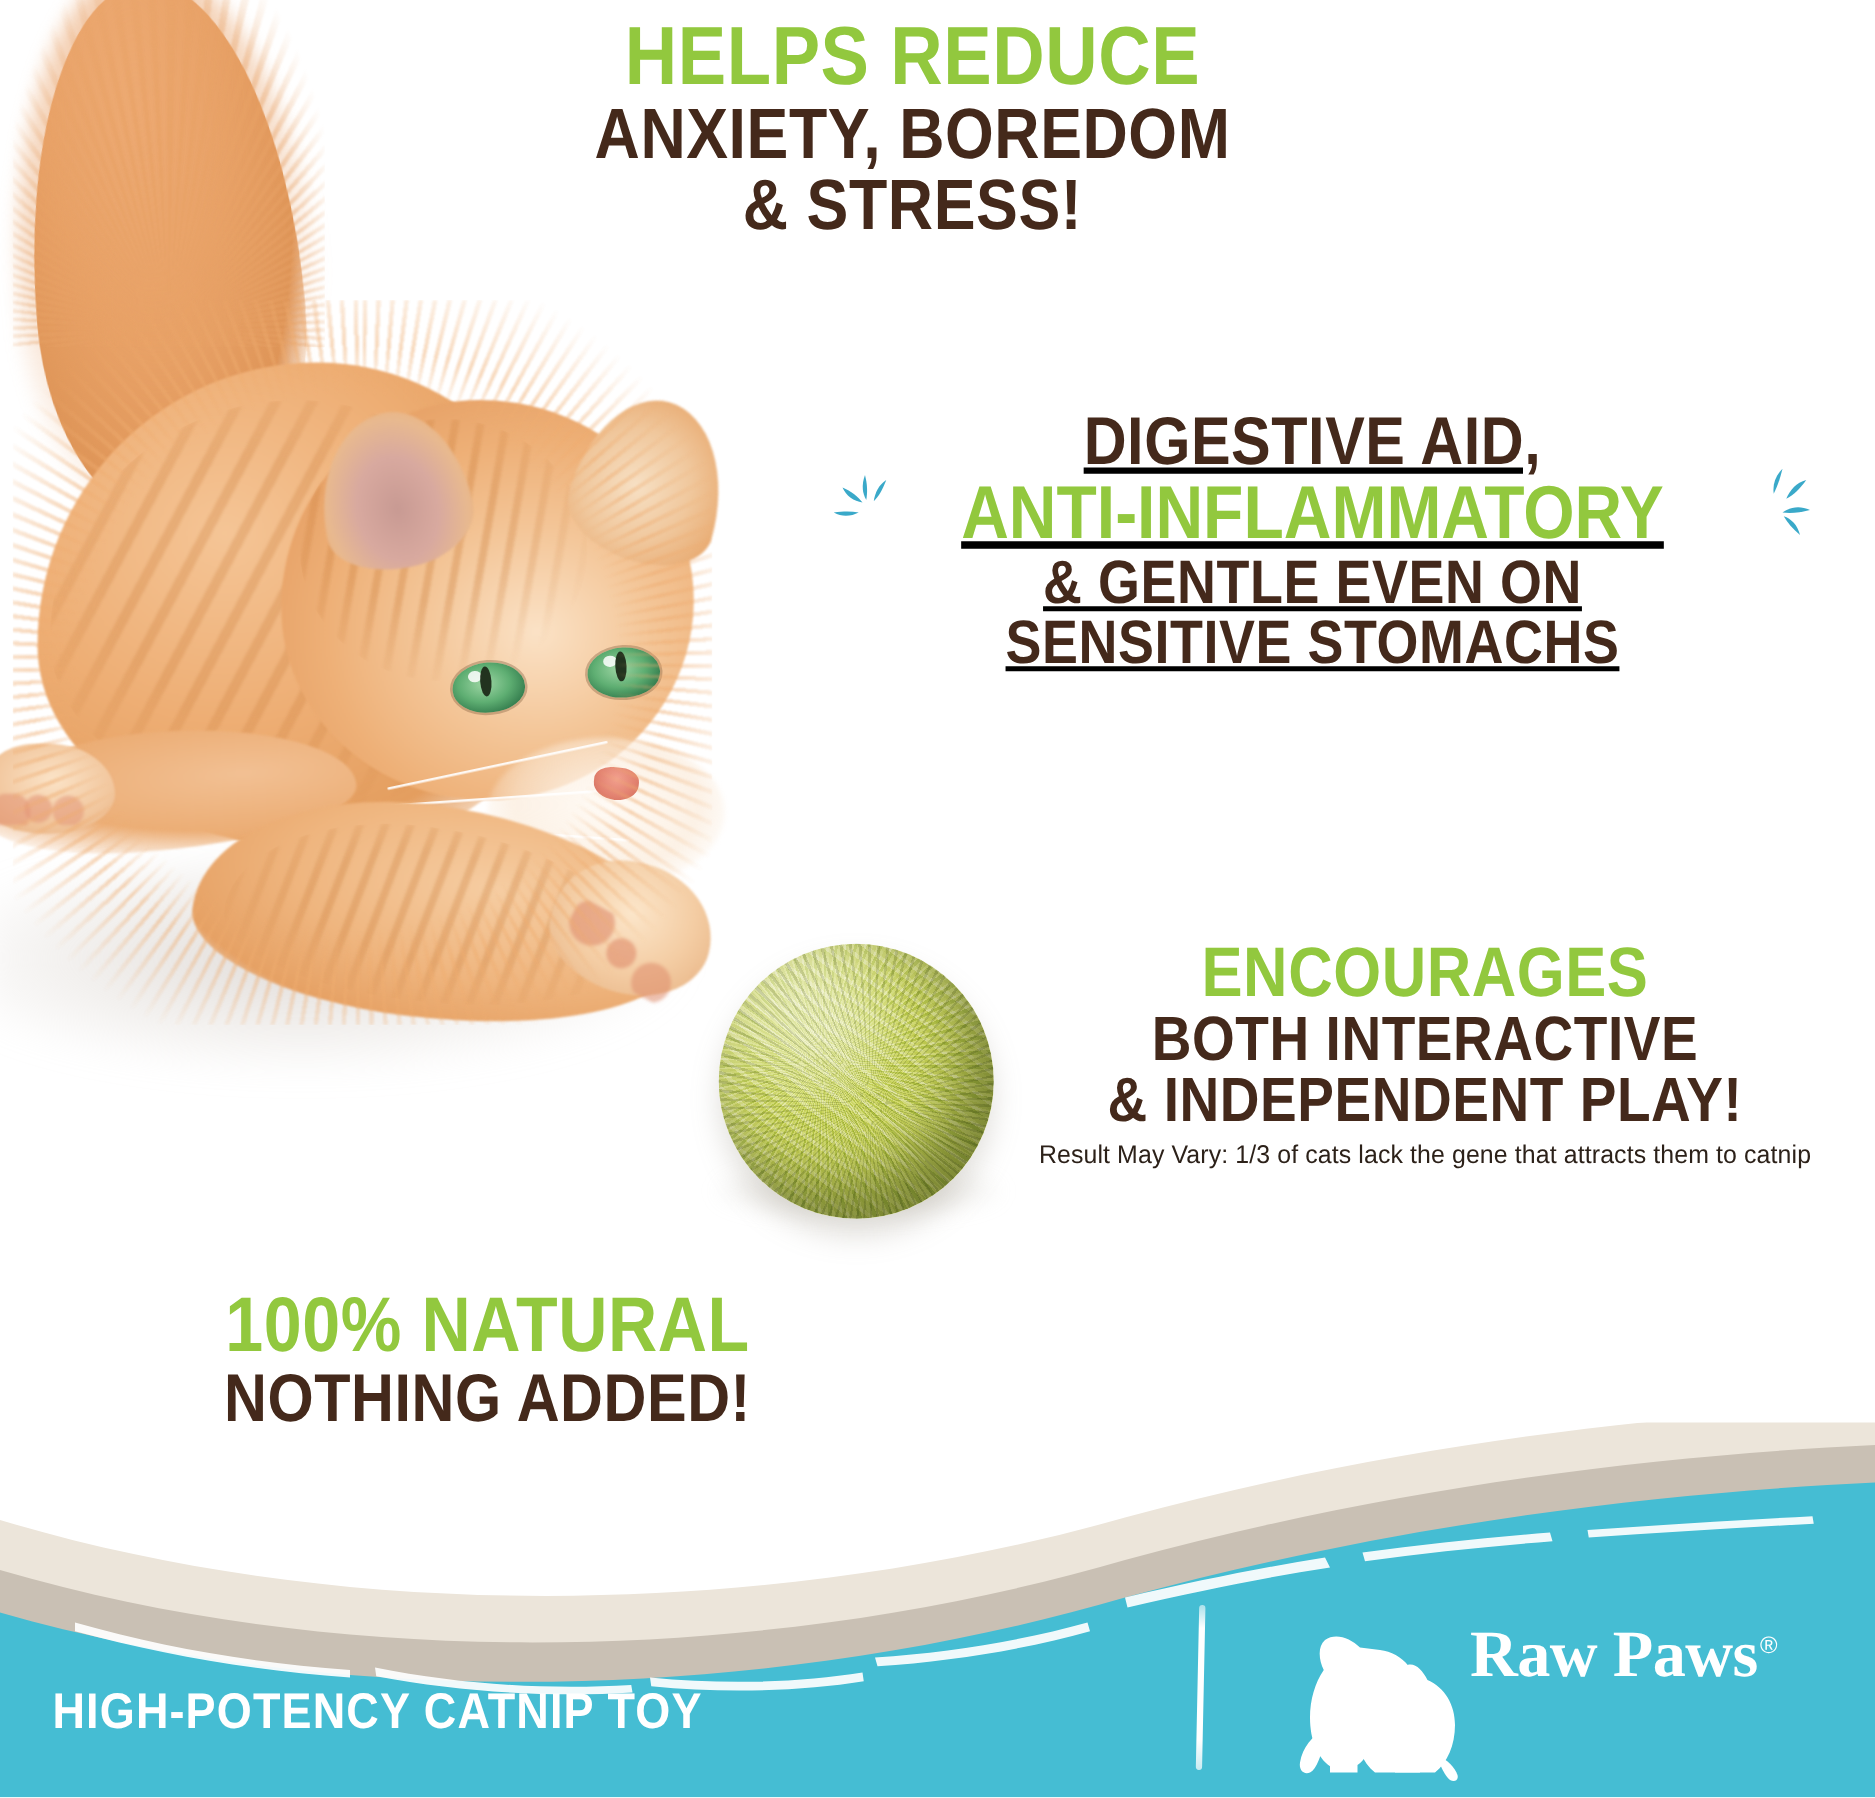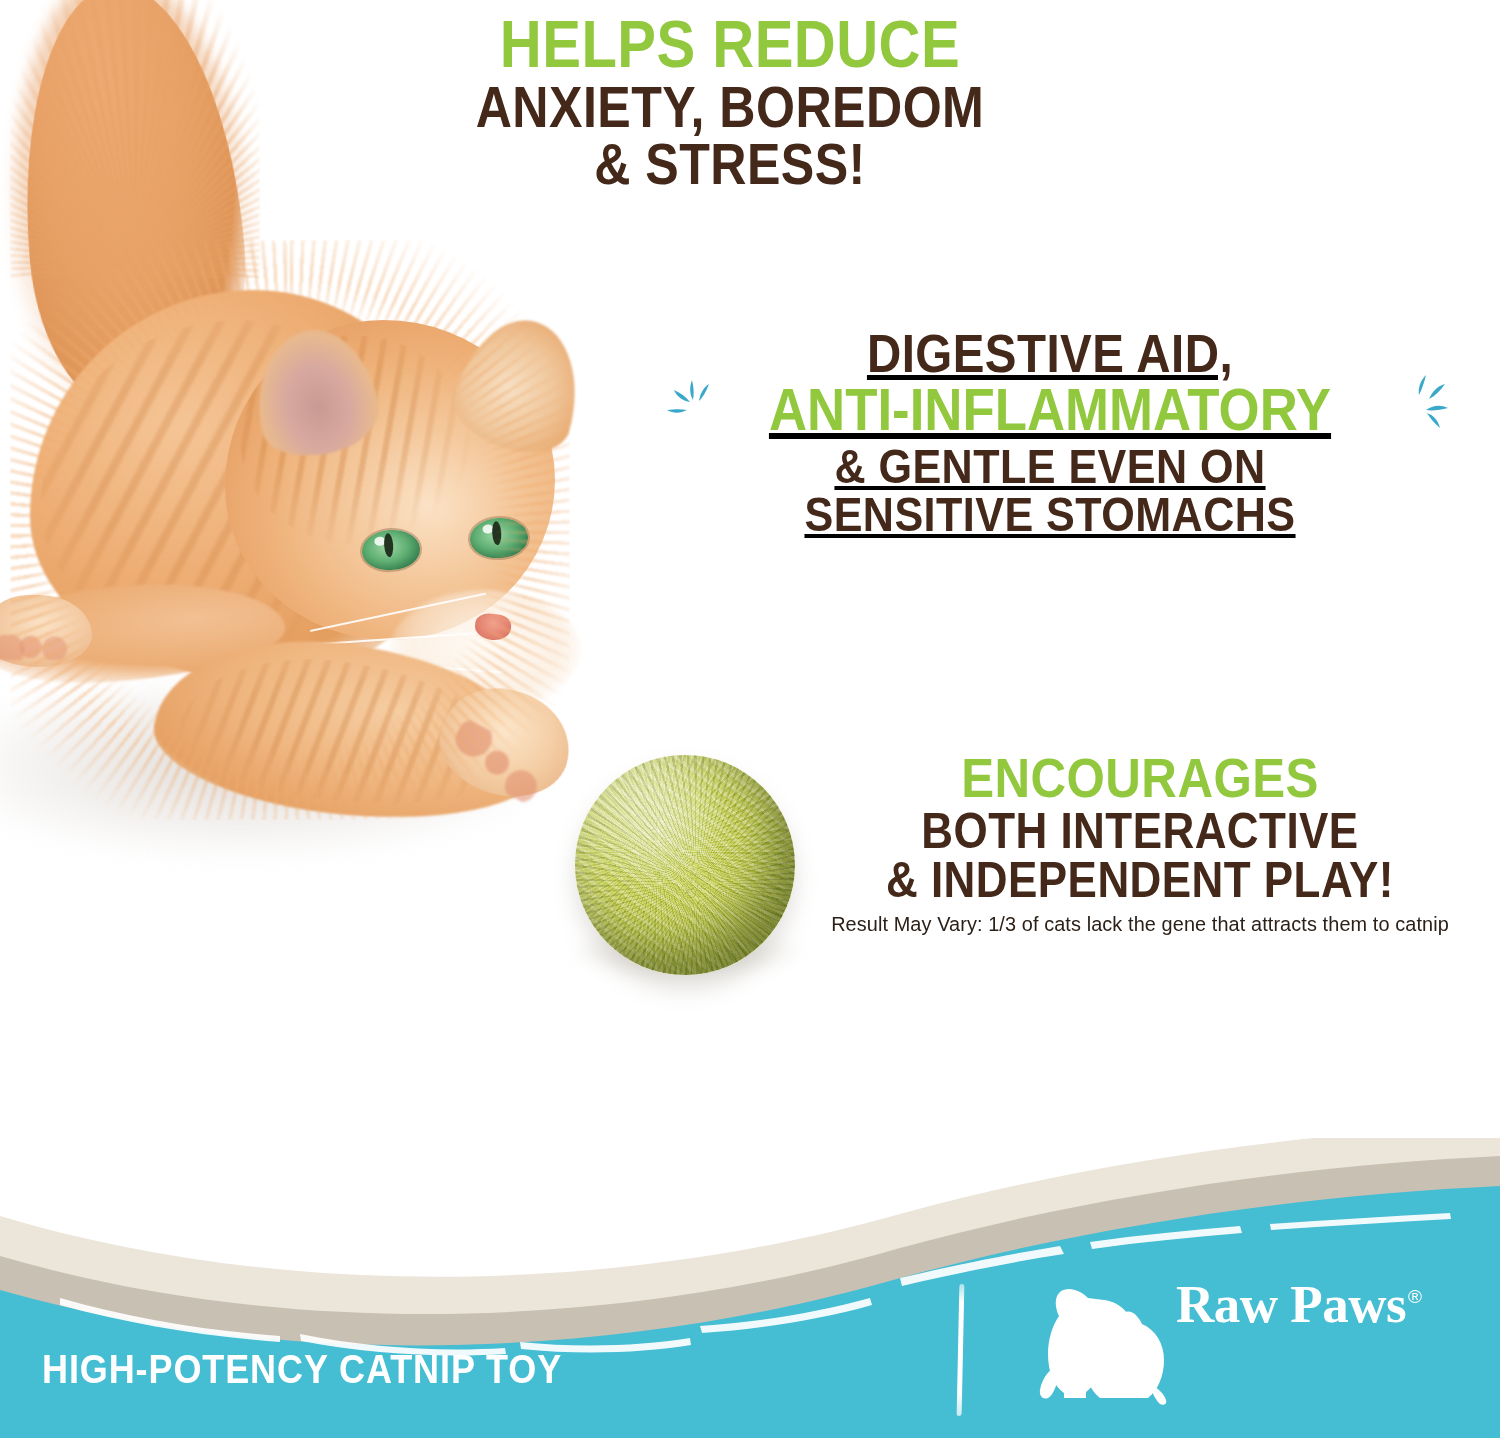--- a/index.html
+++ b/index.html
@@ -248,21 +248,21 @@
     position:absolute; left:42px; bottom:46px;
     font-size:40px; font-weight:700; color:#ffffff; letter-spacing:1px;
     transform:scaleX(.9); transform-origin:left center; text-transform:uppercase;
     font-family:"Liberation Sans", sans-serif; white-space:nowrap;
   }
   .footer-divider{
     position:absolute; left:958px; bottom:22px; width:5px; height:132px;
     background:linear-gradient(to bottom, rgba(255,255,255,.55) 0%, #fff 14%, #fff 82%, rgba(255,255,255,.7) 100%);
     border-radius:3px; transform:rotate(1.2deg);
   }
-  .brand-logo{ position:absolute; left:1030px; bottom:30px; width:430px; height:132px; }
+  .brand-logo{ position:absolute; left:1030px; bottom:10px; width:430px; height:132px; }
   .brand-mark{ position:absolute; left:0; top:4px; width:140px; height:125px; }
   .brand-text{ position:absolute; left:146px; top:2px; width:290px; }
   .brand-name{
     font-family:"Liberation Serif", serif; font-weight:700; font-size:53px; color:#fff;
     line-height:1; letter-spacing:-.5px; white-space:nowrap; position:relative;
   }
   .brand-reg{
     font-family:"Liberation Sans", sans-serif; font-size:19px; vertical-align:super;
     font-weight:400; margin-left:2px;
   }
@@ -338,20 +338,24 @@
     </svg>
   </div>
 
   <div class="headline" id="block-encourages">
     <span class="ln green l1">ENCOURAGES</span>
     <span class="ln brown l2">BOTH INTERACTIVE</span>
     <span class="ln brown l3">&amp; INDEPENDENT PLAY!</span>
     <span class="disclaimer">Result May Vary: 1/3 of cats lack the gene that attracts them to catnip</span>
   </div>
 
+  <div class="headline" id="block-natural">
+    <span class="ln green l1">100% NATURAL</span>
+    <span class="ln brown l2">NOTHING ADDED!</span>
+  </div>
 
   <div class="wave-wrap">
     <svg viewBox="0 0 1500 300" preserveAspectRatio="none">
       <path d="M0,78 C300,168 640,150 900,76 C1120,16 1330,-6 1500,-14 L1500,300 L0,300 Z" fill="#ece5da"></path>
       <path d="M0,118 C300,206 640,186 900,110 C1120,50 1330,26 1500,18 L1500,300 L0,300 Z" fill="#c9c0b4"></path>
       <path d="M0,152 C300,238 640,216 900,140 C1120,80 1330,56 1500,48 L1500,300 L0,300 Z" fill="#45bdd3"></path>
       <g fill="#ffffff" opacity="0.92">
         <path d="M900,140 C960,126 1010,116 1060,108 L1064,116 C1012,124 962,134 902,148 Z"></path>
         <path d="M1090,104 C1140,97 1190,92 1240,88 L1242,95 C1192,99 1142,104 1092,111 Z"></path>
         <path d="M1270,86 C1330,82 1390,78 1450,75 L1451,81 C1391,84 1331,88 1271,92 Z"></path>

